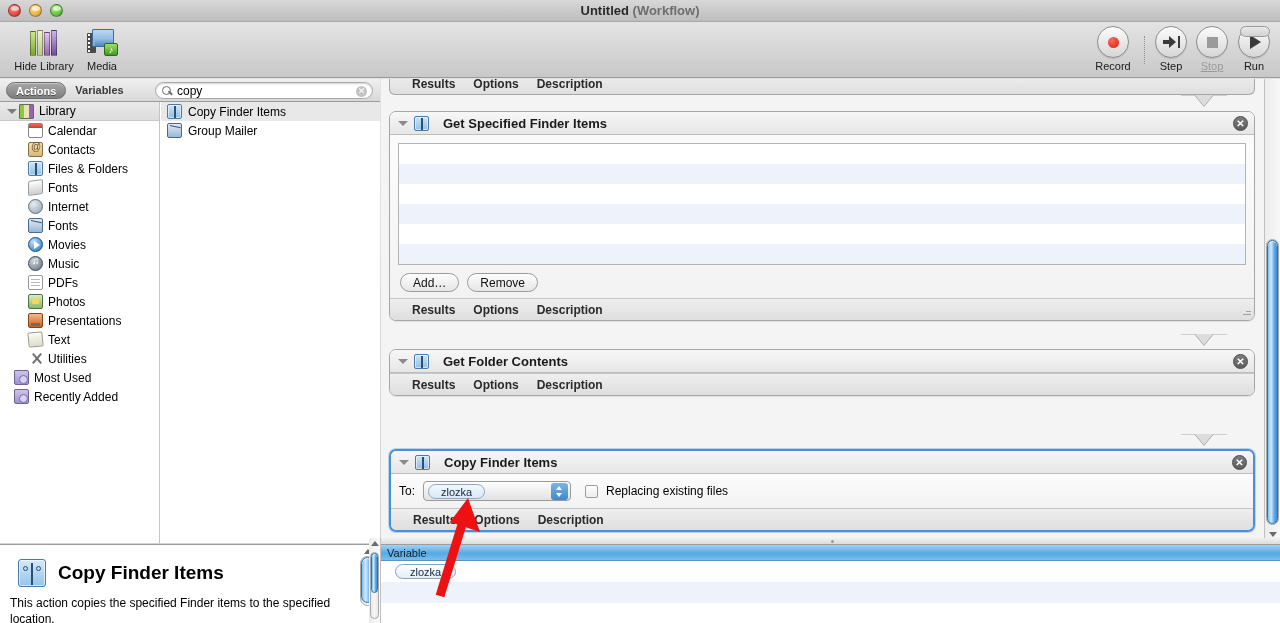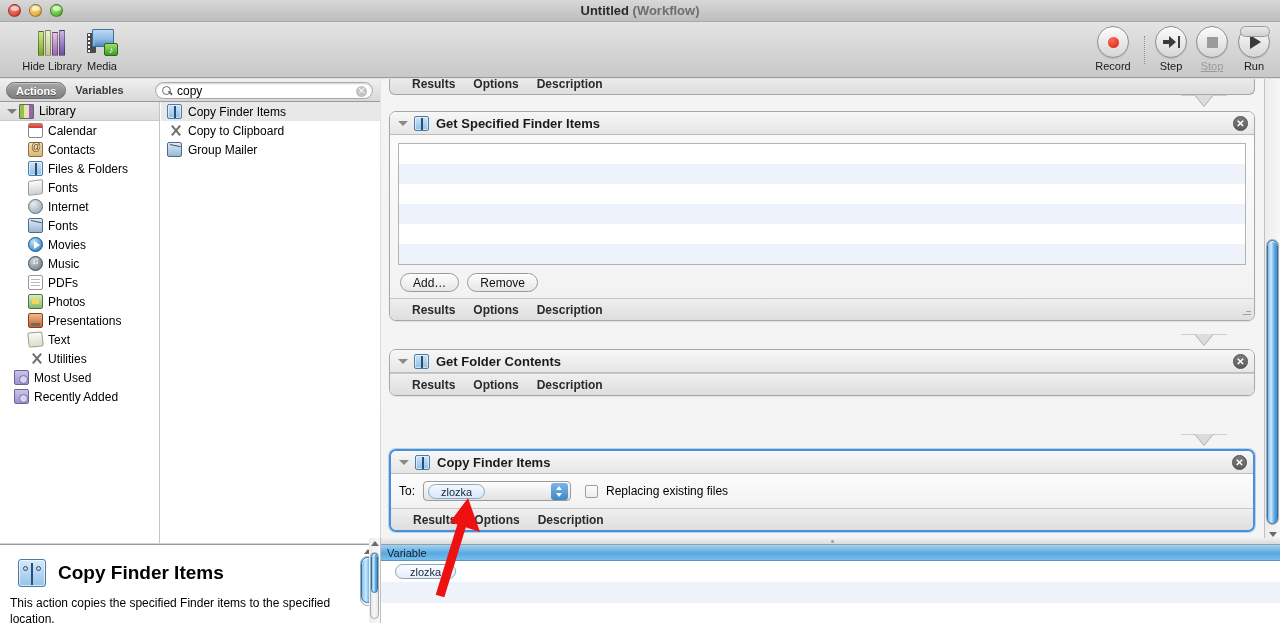--- a/index.html
+++ b/index.html
@@ -212,21 +212,21 @@
   .act-head { height:23px; display:flex; align-items:center; padding-left:8px;
          background:linear-gradient(#f7f7f7,#e6e6e6); border-bottom:1px solid #bdbdbd;
          border-radius:6px 6px 0 0; position:relative; }
   .act-tw { width:11px; height:11px; position:relative; margin-right:5px; }
   .act-tw:after { content:""; position:absolute; left:0; top:3px;
          border-left:5px solid transparent; border-right:5px solid transparent; border-top:5px solid #8a8a8a; }
   .act-ic { width:15px; height:15px; margin-right:7px; position:relative;
          background:linear-gradient(#cfe4f7,#8fc0e8); border:1px solid #4b7ca8; border-radius:2px;
          box-shadow:inset 0 0 0 1px rgba(255,255,255,.55); }
   .act-ic:after { content:""; position:absolute; left:6px; top:1px; width:1.5px; height:12px; background:#2b4f6e; }
-  .act-title { font-size:13px; font-weight:bold; color:#1a1a1a; }
+  .act-title { font-size:13px; font-weight:bold; color:#1a1a1a;margin-left:7px; }
   .act-close { position:absolute; right:6px; top:4px; width:15px; height:15px; border-radius:50%;
          background:linear-gradient(#7d7d7d,#5c5c5c); border:1px solid #4a4a4a;
          color:#fff; font-size:10px; line-height:14px; text-align:center; font-weight:bold; }
   .act-body { background:linear-gradient(#fcfcfc,#f2f2f2); }
   .act-foot { height:22px; background:linear-gradient(#efefef,#dedede);
          border-top:1px solid #c6c6c6; border-radius:0 0 6px 6px;
          display:flex; align-items:center; padding-left:22px; gap:18px; }
   .act-foot span { font-size:12px; font-weight:bold; color:#2a2a2a; }
   .resize { position:absolute; right:3px; bottom:2px; width:11px; height:11px; }
   .resize:before,.resize:after { content:""; position:absolute; right:0; background:#a0a0a0; height:1px; }
@@ -316,21 +316,21 @@
         </div>
     </div>
     <div class="title">
       <span>Untitled</span>
       <span class="dim">(Workflow)</span>
     </div>
   </div>
 
   <div class="toolbar">
 
-    <div class="tbitem" style="left:12px;">
+    <div class="tbitem" style="left:4px;">
       <div class="ic">
         <div class="books">
             <b></b>
             <b></b>
             <b></b>
             <b></b>
           </div>
       </div>
       <div class="lab">Hide Library</div>
     </div>
@@ -491,26 +491,20 @@
         <span>Recently Added</span>
         </div>
     </div>
 
     <div class="actcol">
       <div class="arow sel">
         <div class="gi">
             <div class="g g-finder"></div>
           </div>
         <span>Copy Finder Items</span>
-        </div>
-      <div class="arow">
-        <div class="gi">
-            <div class="g-util"></div>
-          </div>
-        <span>Copy to Clipboard</span>
         </div>
       <div class="arow">
         <div class="gi">
             <div class="g g-mail"></div>
           </div>
         <span>Group Mailer</span>
         </div>
     </div>
   </div>
 

